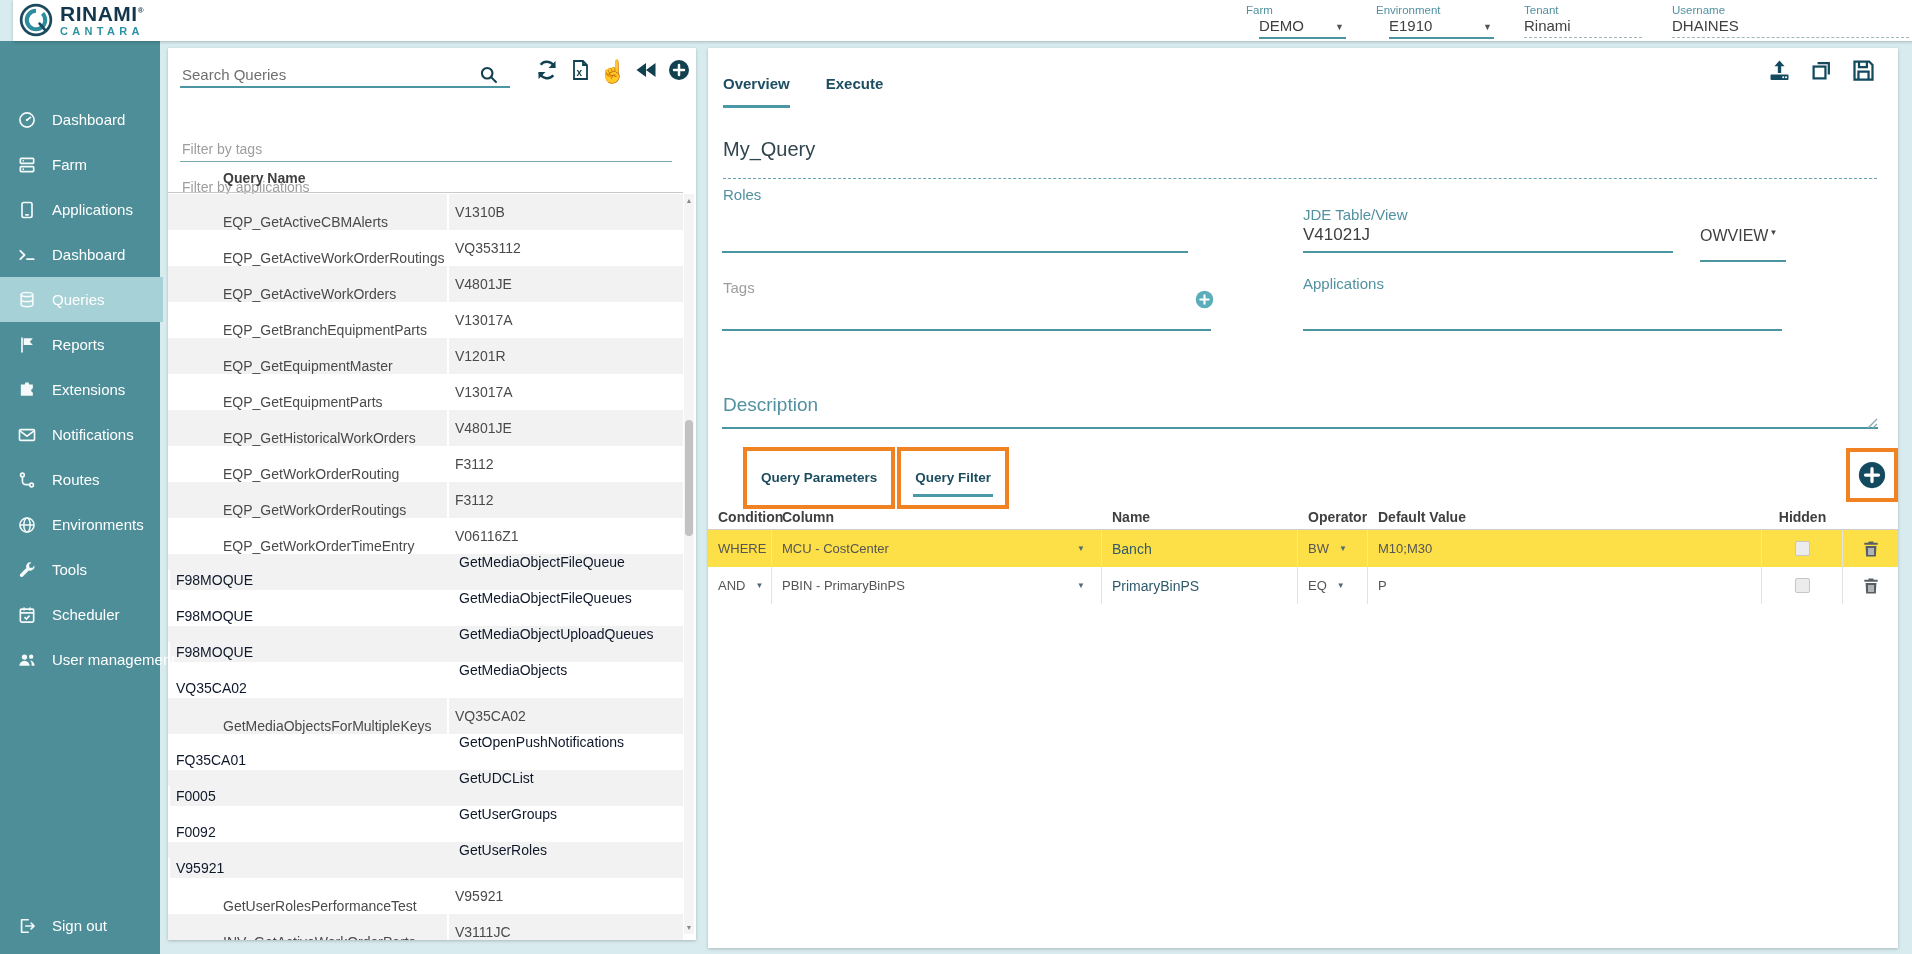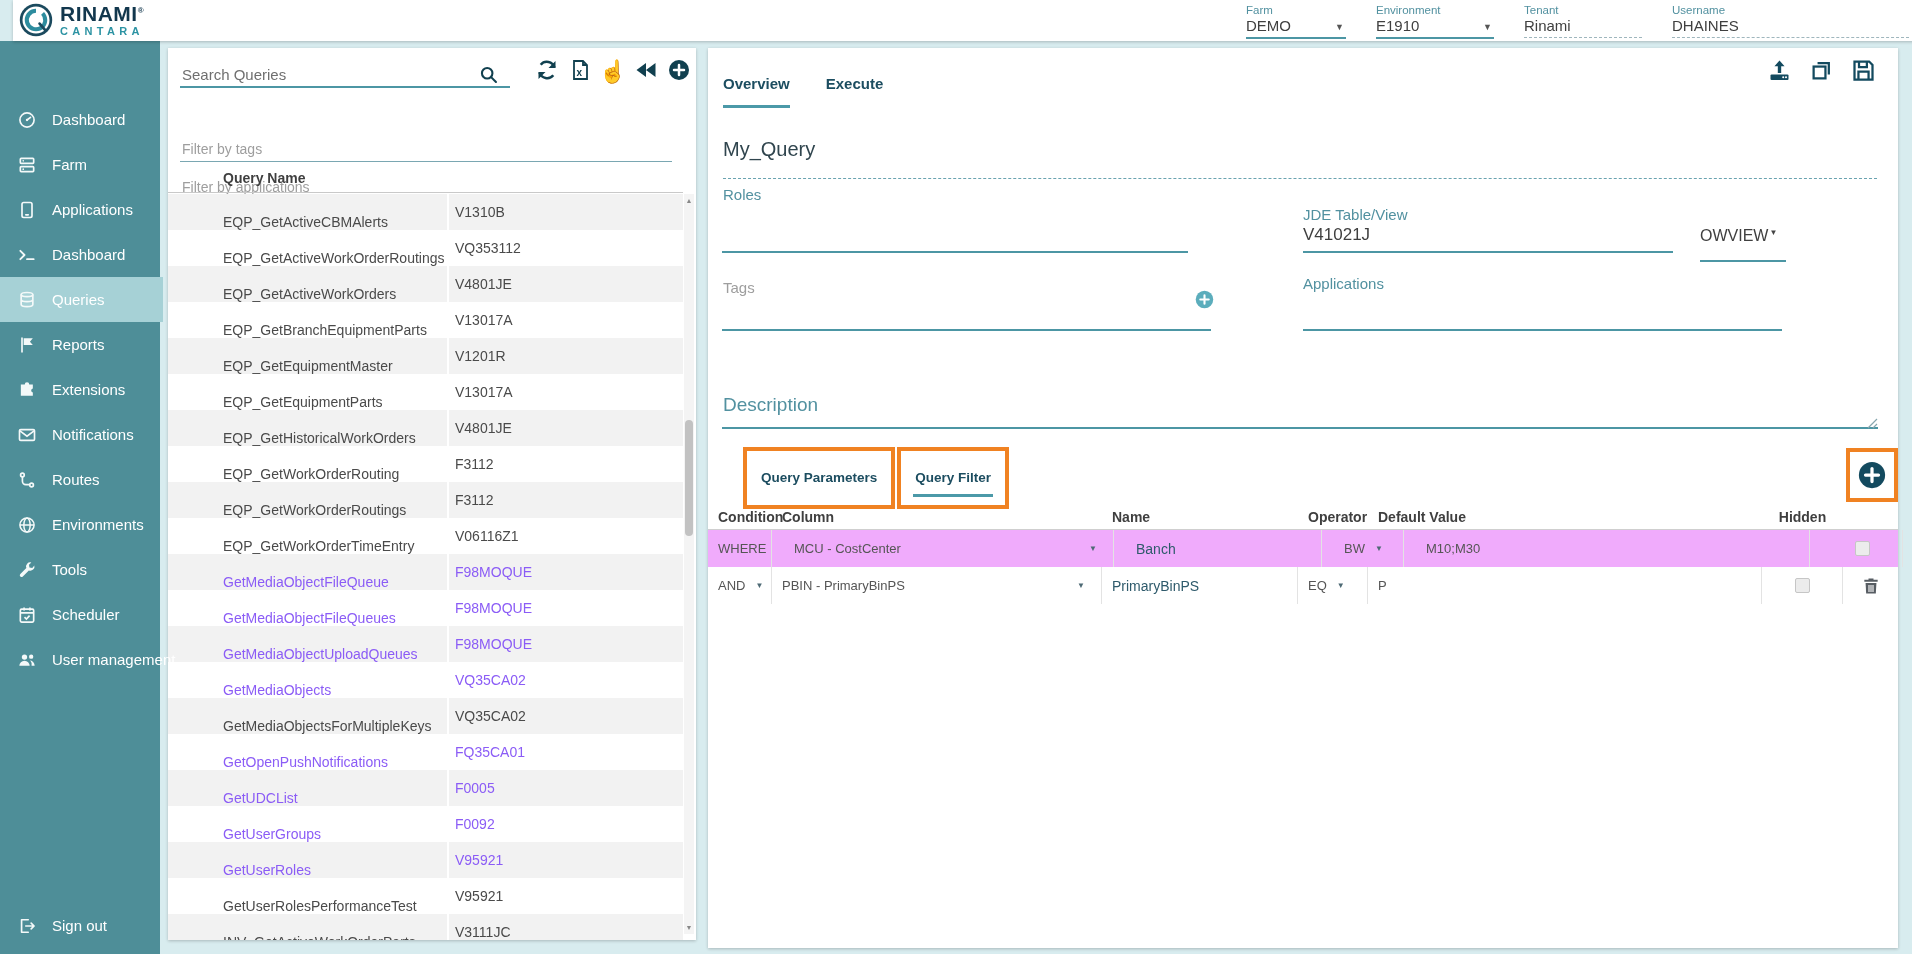--- a/index.html
+++ b/index.html
@@ -14,21 +14,21 @@
   .logo { position:absolute; left:5px; top:2px; display:flex; align-items:center; gap:6px; }
   .logo-mark { width:36px; height:36px; }
   .logo-mark svg { width:36px; height:36px; display:block; }
   .logo-line1 { font-size:21px; font-weight:bold; color:#12374d; letter-spacing:.5px; line-height:1.05; }
   .logo-line1 sup { font-size:8px; color:#12374d; }
   .logo-line2 { font-size:11px; font-weight:bold; color:#2c93a3; letter-spacing:4.3px; line-height:1; }
   .hfields { position:absolute; right:16px; top:4px; display:flex; gap:30px; }
   .hfield { position:relative; }
   .hlabel { font-size:11.5px; color:#5291a0; margin-bottom:1px; }
   .hvalue { font-size:15px; color:#3f3f3f; padding-bottom:3px; position:relative; min-height:19px; }
-  .hfield.select .hvalue { border-bottom:2px solid #4c96a4; }
+  .hfield.select .hvalue { border-bottom:2px solid #4c96a4;margin-left:13px; }
   .hfield.text   .hvalue { border-bottom:1px dashed #9fb6bd; }
   .hcaret { position:absolute; right:2px; top:5px; font-size:9px; color:#555; }
   
   .sidebar { position:absolute; left:0; top:41px; width:160px; bottom:0; background:#4e8e98; z-index:4; }
   .side-items { position:absolute; top:56px; left:0; right:0; }
   .side-item { height:45px; display:flex; align-items:center; gap:15px; padding-left:17px;
                color:#fff; font-size:15px; cursor:pointer; white-space:nowrap; }
   .side-item.active { background:#a6d1d6; width:163px; }
   .side-item .icon { width:20px; height:20px; flex:0 0 20px; color:#f4f9f9; }
   .side-item .icon svg { width:20px; height:20px; display:block; }
@@ -51,21 +51,21 @@
   .tool-btn { width:26px; height:26px; color:#11404f; cursor:pointer; display:flex;
               align-items:center; justify-content:center; }
   .tool-btn svg { width:24px; height:24px; }
   .tool-btn .glyph { font-size:22px; line-height:1; }
   .qhead { position:absolute; left:0; top:118px; width:515px; height:27px; border-bottom:1px solid #c9c9c9; }
   .qhead span { position:absolute; top:4px; font-size:14px; font-weight:bold; color:#3f3f3f; }
   .qh1 { left:55px; } .qh2 { left:287px;margin-top:47px; }
   .qrows { position:absolute; left:0; top:146px; width:515px; bottom:0; overflow:hidden; }
   .qrow { height:36px; display:flex; align-items:flex-end; font-size:14px; color:#4a4a4a; cursor:pointer; }
   .qrow.odd { background:#f2f2f2; }
-  .qrow.muted { color:#8b5cf6; }
+  .qrow.muted { color:#0f172a;flex-direction:column; }
   .qname { width:279px; padding-left:55px; white-space:nowrap; overflow:hidden; }
   .qsource { flex:1; align-self:stretch; display:flex; align-items:center; padding-left:6px;
              border-left:2px solid #fff; }
   .qscroll { position:absolute; top:146px; right:2px; width:10px; height:740px; background:#f4f4f4; }
   .qs-arrow { position:absolute; left:0; width:10px; text-align:center; font-size:7px; color:#888; cursor:pointer; }
   .qs-up { top:3px; } .qs-down { bottom:3px; }
   .qs-thumb { position:absolute; left:1px; top:226px; width:8px; height:116px; background:#c2c2c2;
               border-radius:4px; cursor:pointer; }
   
   .main-panel { position:absolute; left:708px; top:48px; width:1190px; height:900px; background:#fff;
@@ -111,21 +111,21 @@
   .add-btn { width:30px; height:30px; color:#134a5f; cursor:pointer; }
   .add-btn svg { width:30px; height:30px; }
   
   .ftable { position:absolute; left:0; top:457px; width:1190px; }
   .grid7 { display:grid; grid-template-columns:64px 330px 196px 70px 394px 81px 55px; }
   .fhead { height:25px; border-bottom:1px solid #cfcfcf; align-items:center;
            font-size:14px; font-weight:bold; color:#3f3f3f; }
   .fhead > div { padding-left:10px; }
   .fhead > div.fh-center { padding-left:0; text-align:center; }
   .frow { height:37px; align-items:stretch; font-size:13px; color:#555; }
-  .frow.alt { background:#f0abfc;gap:12px; }
+  .frow.alt { background:#fde047; }
   .fc { display:flex; align-items:center; padding-left:10px; border-right:1px solid #e3e3e3; }
   .fc.last { border-right:0; }
   .fc.center { justify-content:center; padding-left:0; }
   .fname { color:#2e5a6b; font-size:14px; }
   .fcaret { font-size:8px; color:#4e6a75; margin-left:10px; }
   .col-caret { margin-left:auto; margin-right:16px; }
   .cbx { width:15px; height:15px; background:#ececec; border:1px solid #c6c6c6; border-radius:2px; cursor:pointer; }
   .trash { width:20px; height:20px; color:#575d63; cursor:pointer; }
   .trash svg { width:20px; height:20px; }
 </style>

